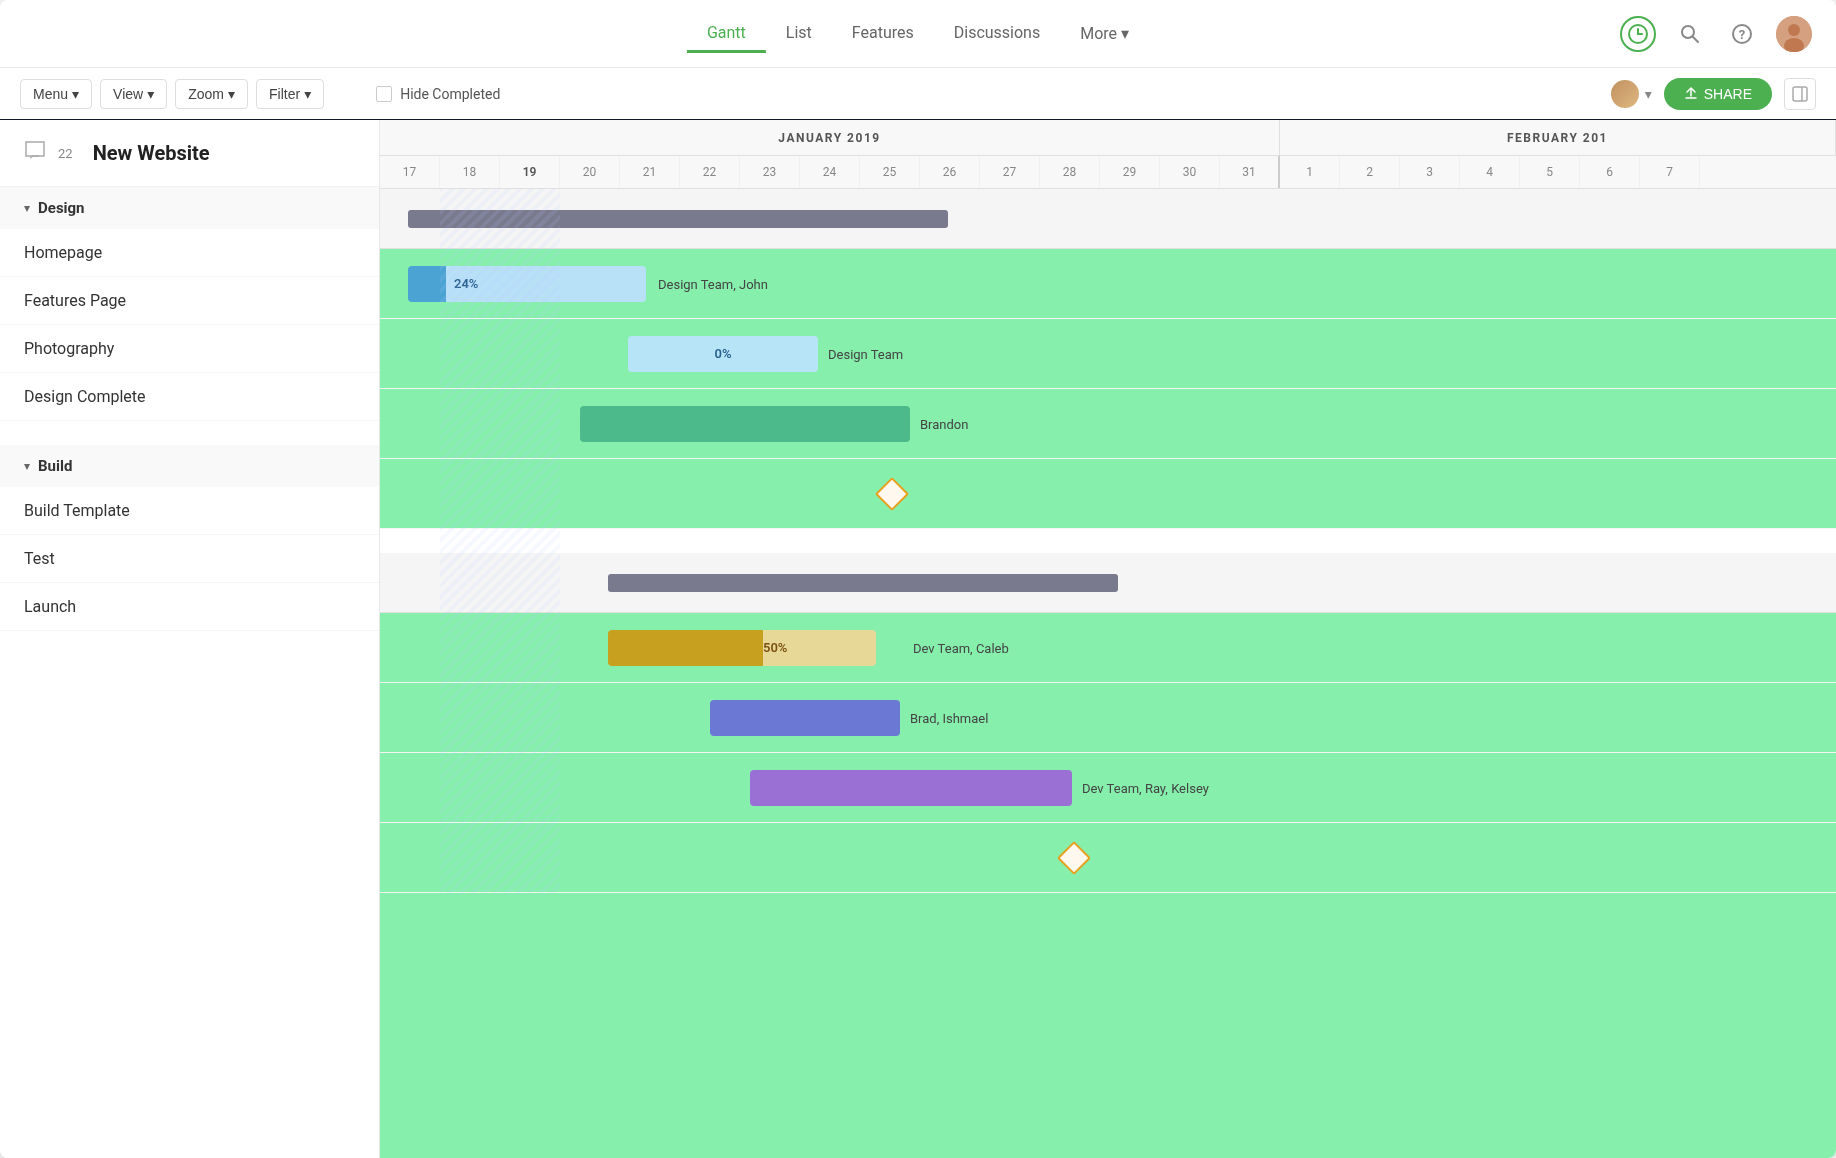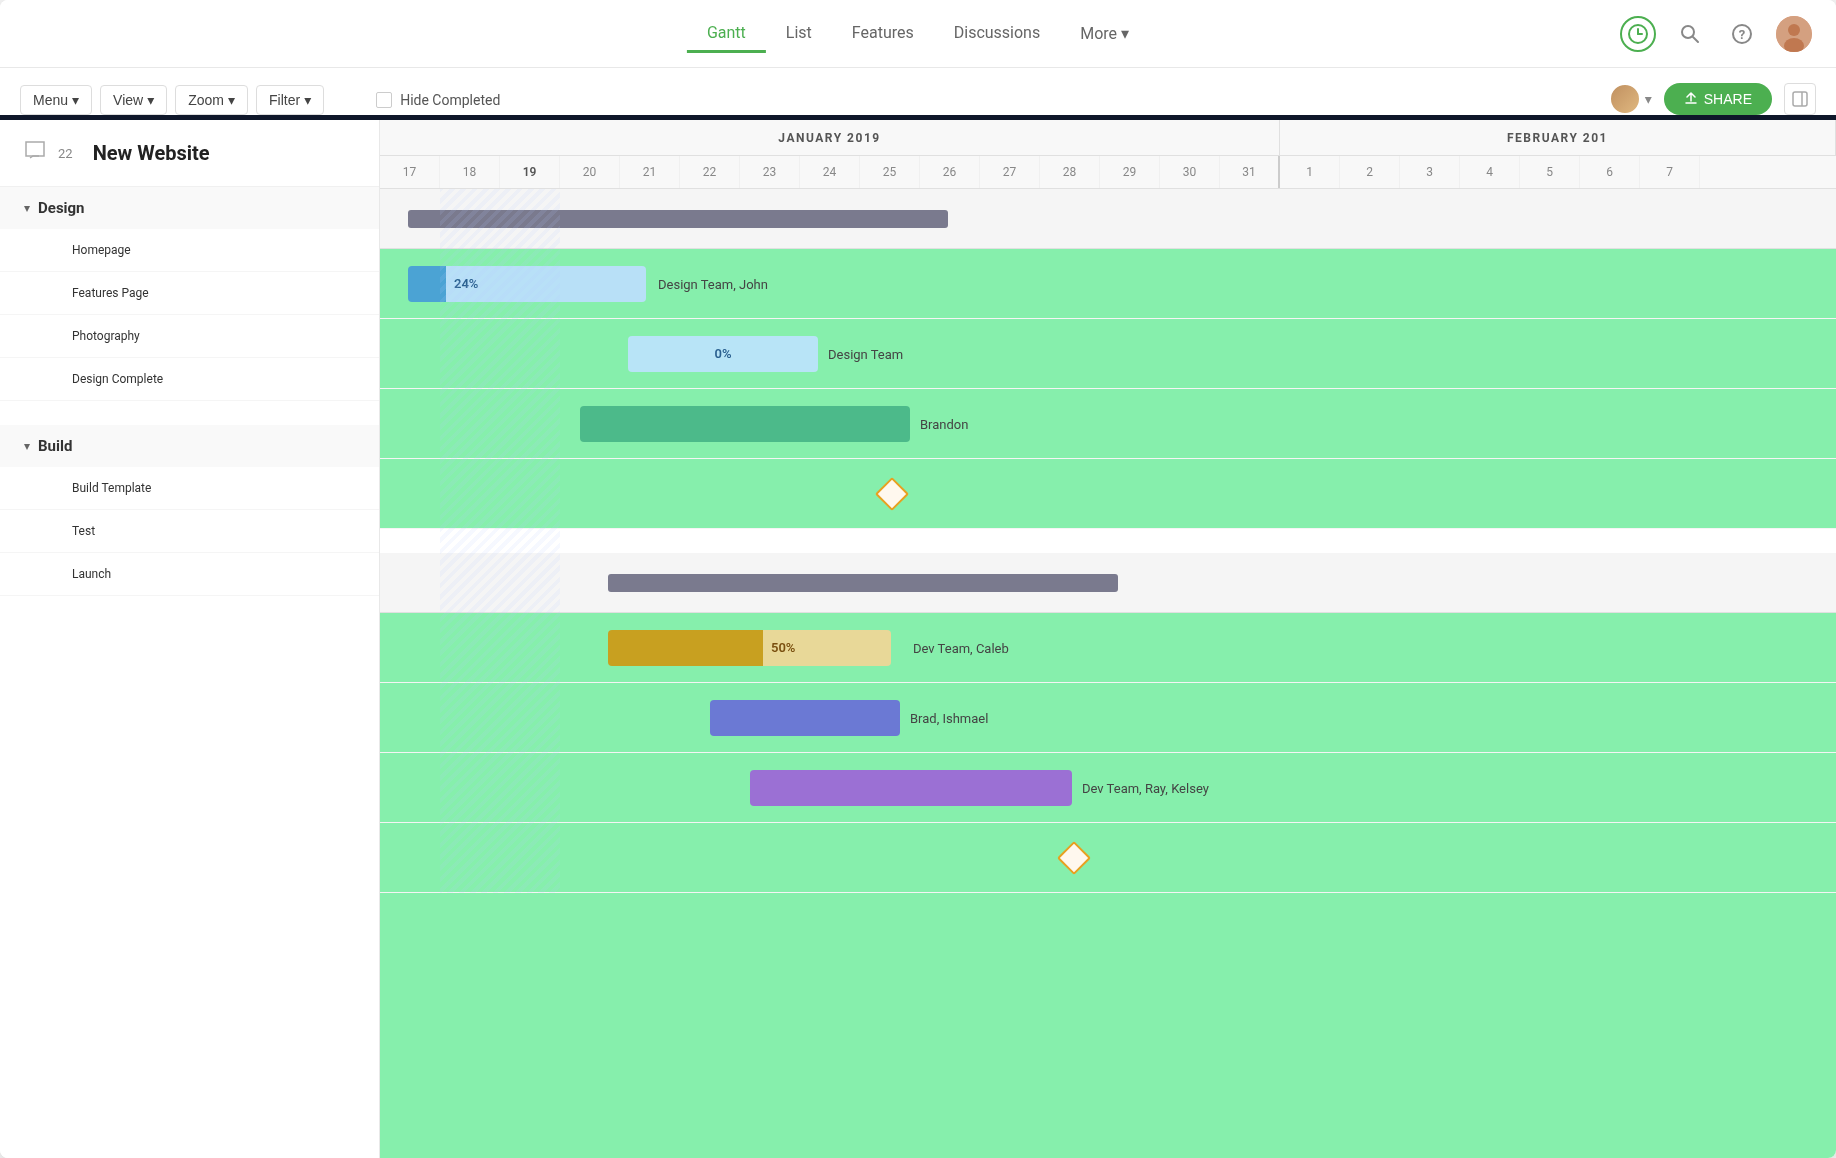--- a/index.html
+++ b/index.html
@@ -118,23 +118,23 @@
       justify-content: center;
       color: #fff;
       font-size: 14px;
       font-weight: bold;
     }
 
     
     .toolbar {
       height: 52px;
       background: #fff;
-      border-bottom: 5px solid #0f172a;
-      display: flex;
-      align-items: flex-end;
+      border-bottom: 1px solid #0f172a;
+      display: flex;
+      align-items: center;
       padding: 0 20px;
       gap: 8px;
       justify-content: space-between;
     }
 
     .toolbar-left {
       display: flex;
       align-items: center;
       gap: 8px;
     }
@@ -251,22 +251,22 @@
       background: #f9f9f9;
     }
 
     .group-title {
       font-size: 15px;
       font-weight: 700;
       color: #333;
     }
 
     .task-item {
-      padding: 14px 24px 14px 72px;
-      font-size: 12px;
+      padding: 14px 24px 14px 24px;
+      font-size: 16px;
       color: #333;
       border-bottom: 1px solid #f5f5f5;
       cursor: pointer;
     }
 
     
     .gantt-area {
       flex: 1;
       overflow-x: auto;
       overflow-y: auto;
@@ -578,21 +578,21 @@
           <div style="height: 24px; background:#fff;"></div>
 
           <div class="gantt-row gantt-row-group" style="position:relative;">
             <div style="position:absolute; left:228px; height:18px; width:510px; background:#7a7a8e; border-radius:3px; top:50%; transform:translateY(-50%);"></div>
           </div>
 
           <div class="gantt-row" style="position:relative;">
 
             <div style="position:absolute; left:228px; width:155px; height:36px; background:#c8a020; border-radius:4px 0 0 4px; top:50%; transform:translateY(-50%);"></div>
 
-            <div style="position:absolute; left:383px; width:128px; height:36px; background:#e8d898; border-radius:0 4px 4px 0; top:50%; transform:translateY(-50%); display:flex; align-items:center; padding-left:8px;">
+            <div style="position:absolute; left:383px; width:113px; height:36px; background:#e8d898; border-radius:0 4px 4px 0; top:50%; transform:translateY(-50%); display:flex; align-items:center; padding-left:0;">
               <span style="font-size:13px; font-weight:600; color:#7a5010;">50%</span>
             </div>
             <span style="position:absolute; left:533px; top:50%; transform:translateY(-50%); font-size:13px; color:#444; white-space:nowrap;">Dev Team, Caleb</span>
           </div>
 
           <div class="gantt-row" style="position:relative;">
             <div style="position:absolute; left:330px; width:190px; height:36px; background:#6b79d4; border-radius:4px; top:50%; transform:translateY(-50%);"></div>
             <span style="position:absolute; left:530px; top:50%; transform:translateY(-50%); font-size:13px; color:#444; white-space:nowrap;">Brad, Ishmael</span>
           </div>
 

